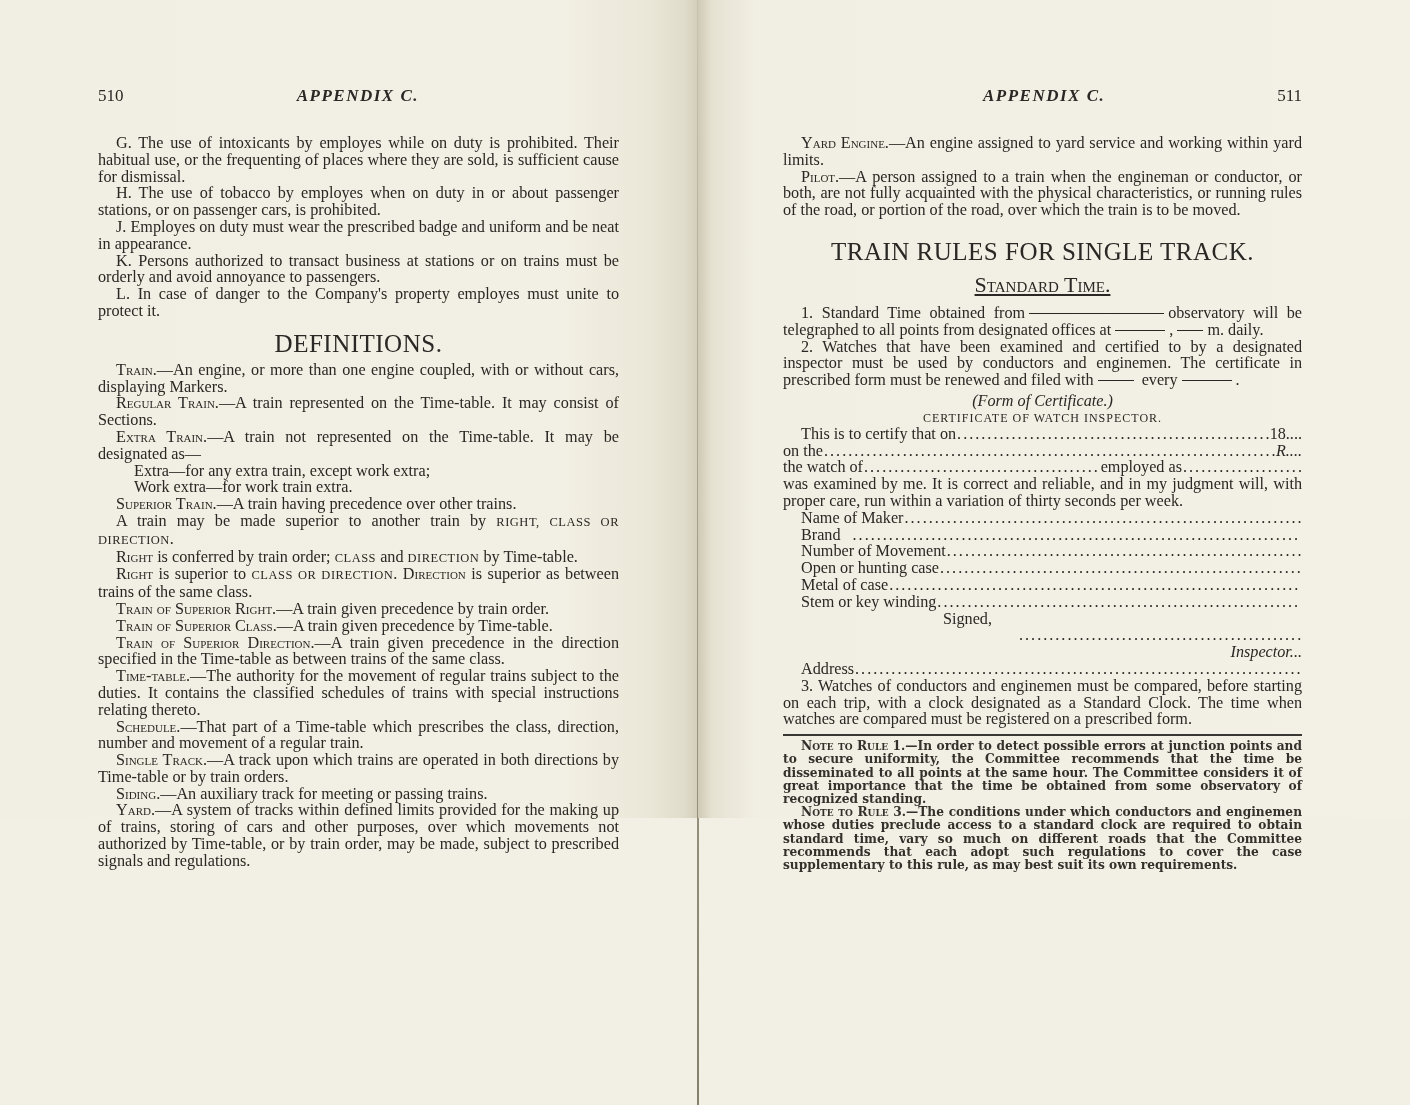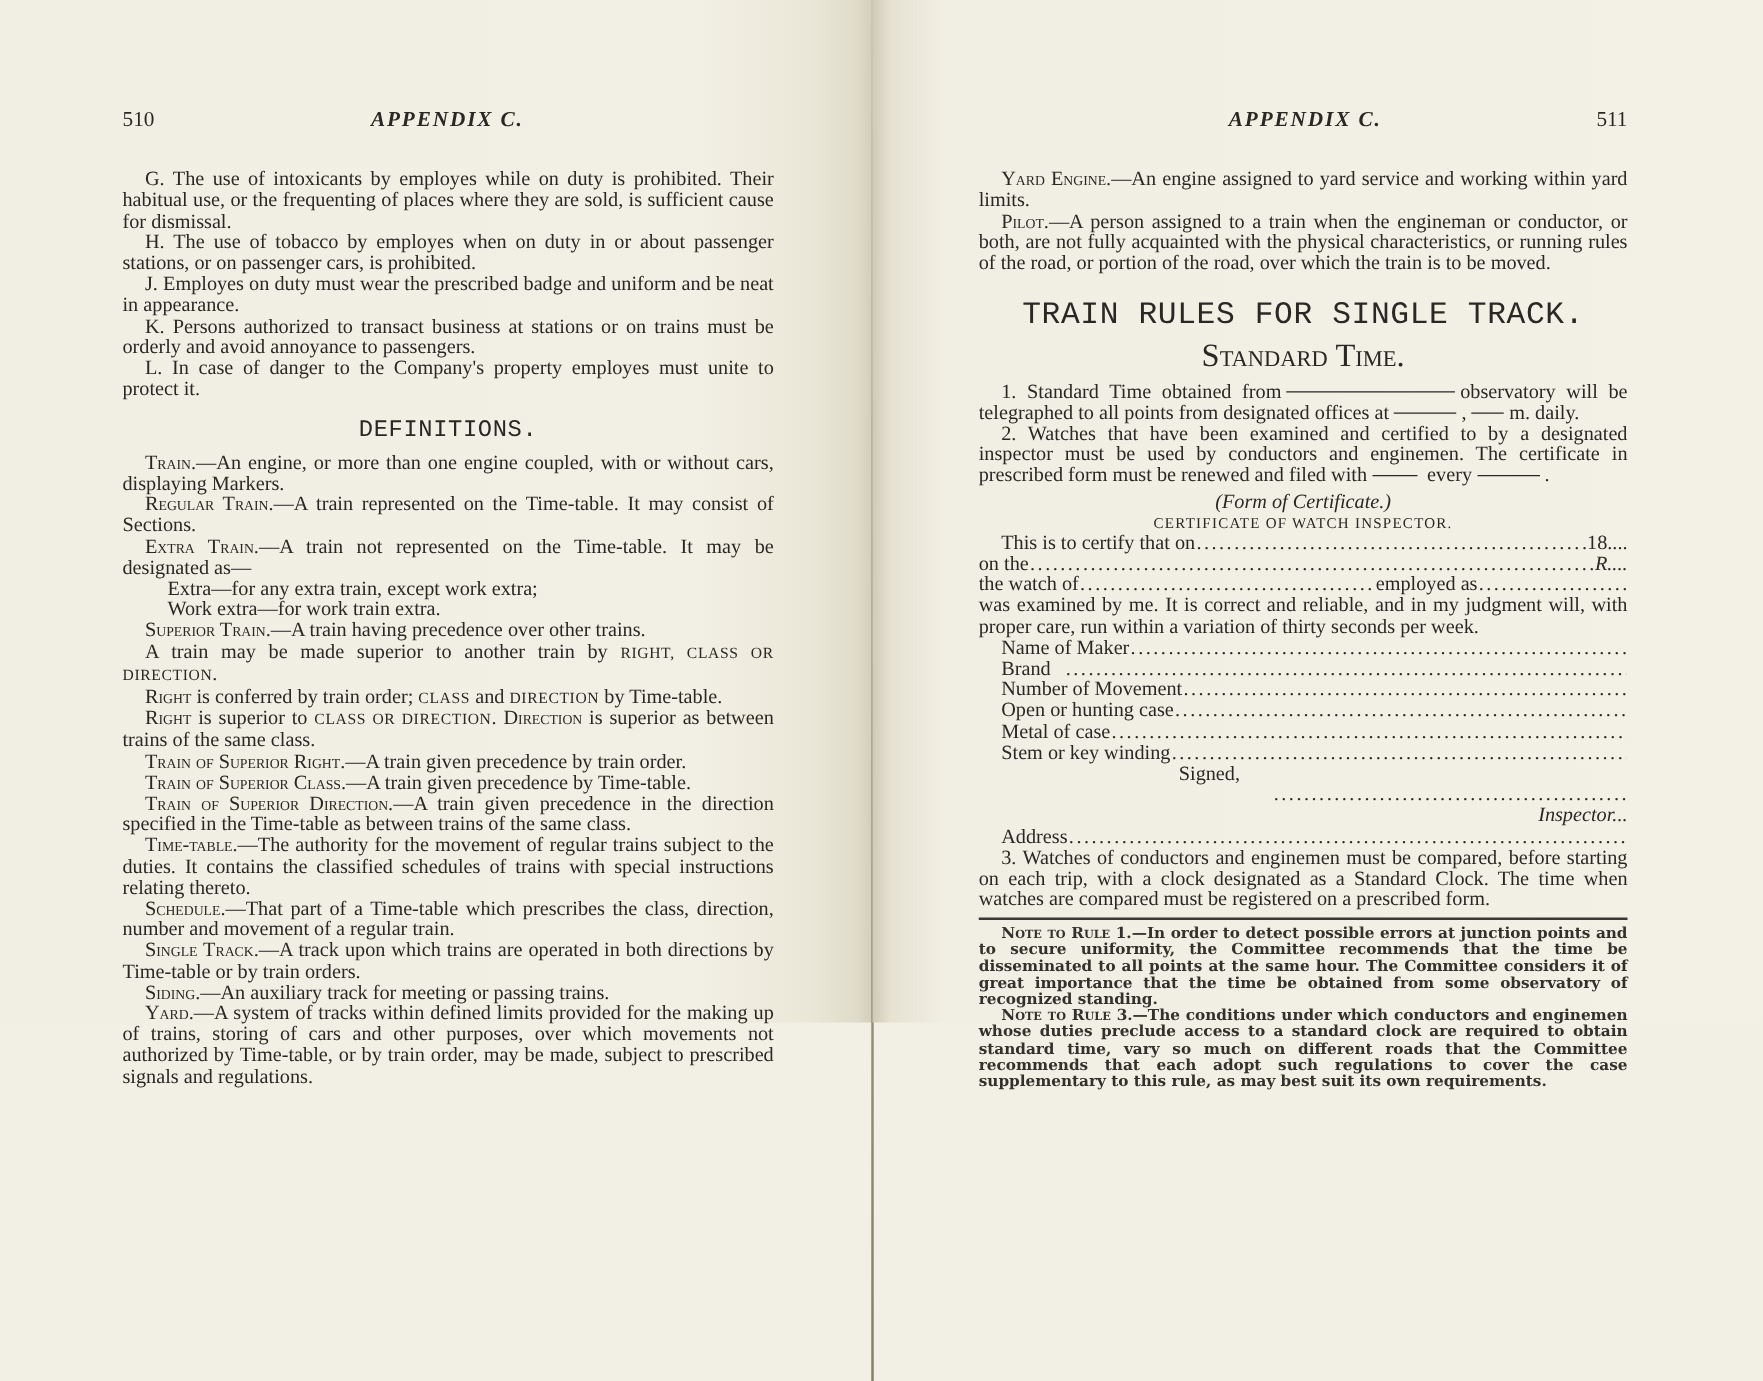--- a/index.html
+++ b/index.html
@@ -32,24 +32,24 @@
   .running-head .title { font-style: italic; letter-spacing: 1.5px; font-weight: bold; }
   .page-left .running-head .title { margin-right: 200px; }
   .page-right .running-head .title { margin-left: 200px; }
 
   p { margin: 0; text-align: justify; text-align-last: left; }
   p.ind { text-indent: 18px; }
   p.ind2 { padding-left: 36px; }
   .sc { font-variant: small-caps; }
   .sc-small { font-size: 12.5px; letter-spacing: 0.5px; text-transform: uppercase; }
 
-  h2.sec { font-weight: normal; text-align: center; margin: 0; letter-spacing: 0.5px; font-family: Liberation Mono, monospace; }
-  h2.definitions { font-size: 19px; line-height: 28px; margin: 10px 0 4px 0; }
+  h2.sec { font-weight: normal; text-align: center; margin: 0; letter-spacing: 0.5px; }
+  h2.definitions { font-size: 25px; line-height: 28px; margin: 10px 0 4px 0; }
   h2.rules { font-size: 25px; line-height: 30px; margin: 18px 0 6px 0; }
-  h3.std-time { font-weight: normal; font-variant: small-caps; font-size: 26px; text-align: center; margin: 0 0 8px 0; line-height: 24px; }
+  h3.std-time { font-weight: normal; font-variant: small-caps; font-size: 22px; text-align: center; margin: 0 0 8px 0; line-height: 24px; text-decoration: underline; }
 
   .form-caption { text-align: center; font-style: italic; margin-top: 4px; }
   .cert-title { text-align: center; font-size: 12px; letter-spacing: 1px; text-transform: uppercase; line-height: 16px; }
 
   .dotline { display: flex; align-items: center; white-space: nowrap; }
   .dotline .lab { flex: none; }
   .dotline .dots { flex: 1; overflow: hidden; margin: 0 1px; letter-spacing: 2px; }
   .dotline .dots::before { content: "........................................................................................................................................"; }
   .dotline .tail { flex: none; }
   .dotline.ind { padding-left: 18px; }

